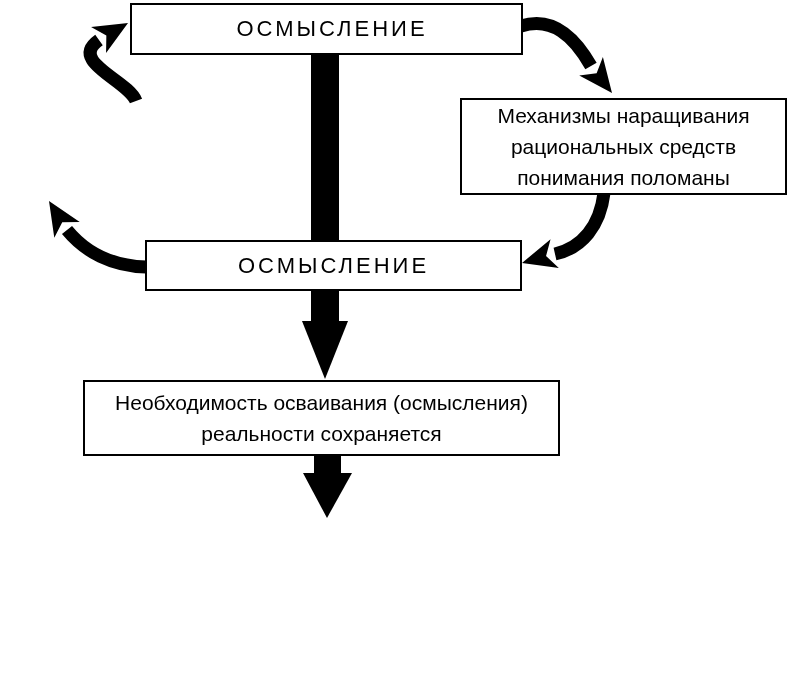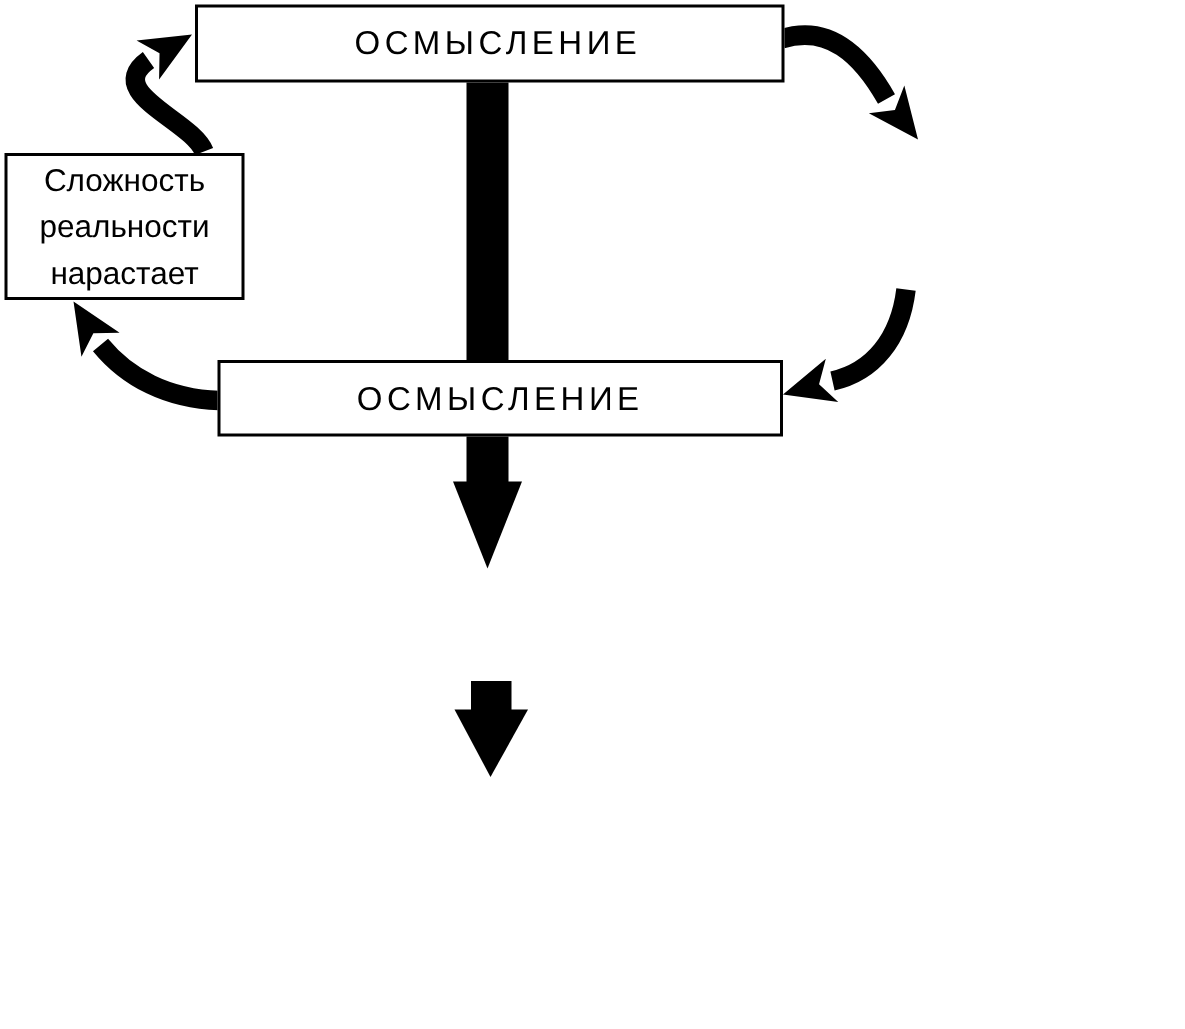--- a/index.html
+++ b/index.html
@@ -81,26 +81,30 @@
       <polygon points="0,0 -34,-15 -25,0 -34,15" transform="translate(612,93) rotate(52)"></polygon>
       <polygon points="0,0 -34,-15 -25,0 -34,15" transform="translate(522,263) rotate(164)"></polygon>
       <polygon points="0,0 -34,-15 -25,0 -34,15" transform="translate(49,201) rotate(-122)"></polygon>
     </g>
   </svg>
 
   <div class="box box-title" id="box-osmyslenie">
     <span class="label">ОСМЫСЛЕНИЕ</span>
   </div>
 
-  <div class="box box-body" id="box-slozhnost">
-    <span class="label">Сложность
-реальности
-нарастает</span>
+
+  <div class="box box-body" id="box-mekhanizmy">
+    <span class="label">Механизмы наращивания
+рациональных средств
+понимания поломаны</span>
   </div>
-
 
   <div class="box box-title" id="box-realnost">
     <span class="label">ОСМЫСЛЕНИЕ</span>
   </div>
 
+  <div class="box box-body" id="box-neobkhodimost">
+    <span class="label">Необходимость осваивания (осмысления)
+реальности сохраняется</span>
+  </div>
 
 
 </div>
 
 </body></html>

